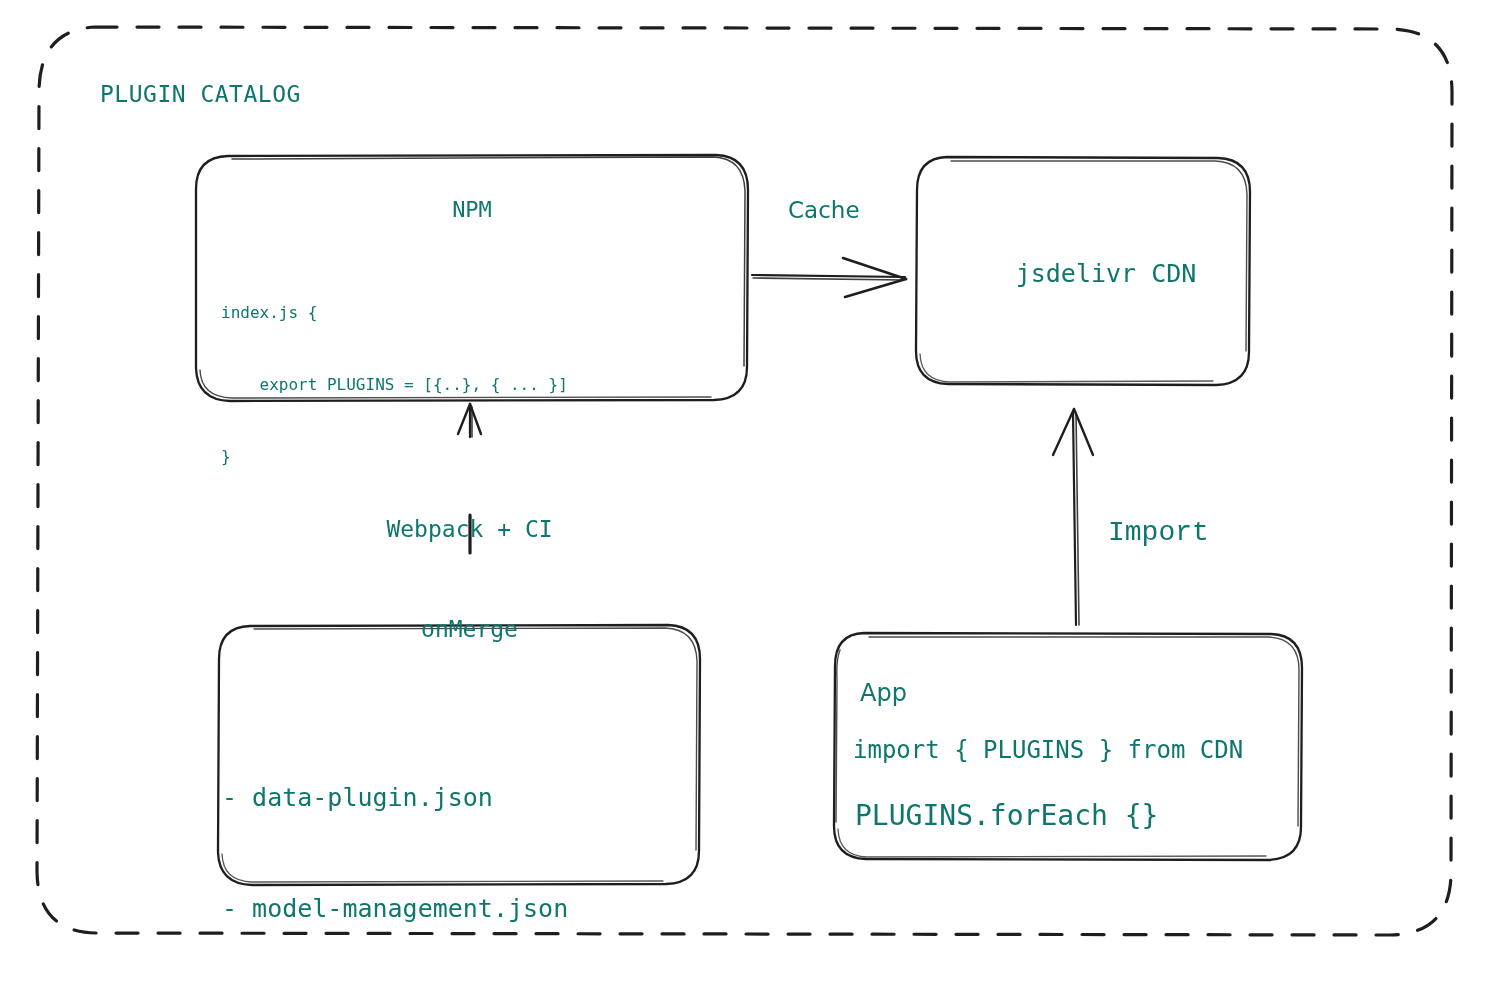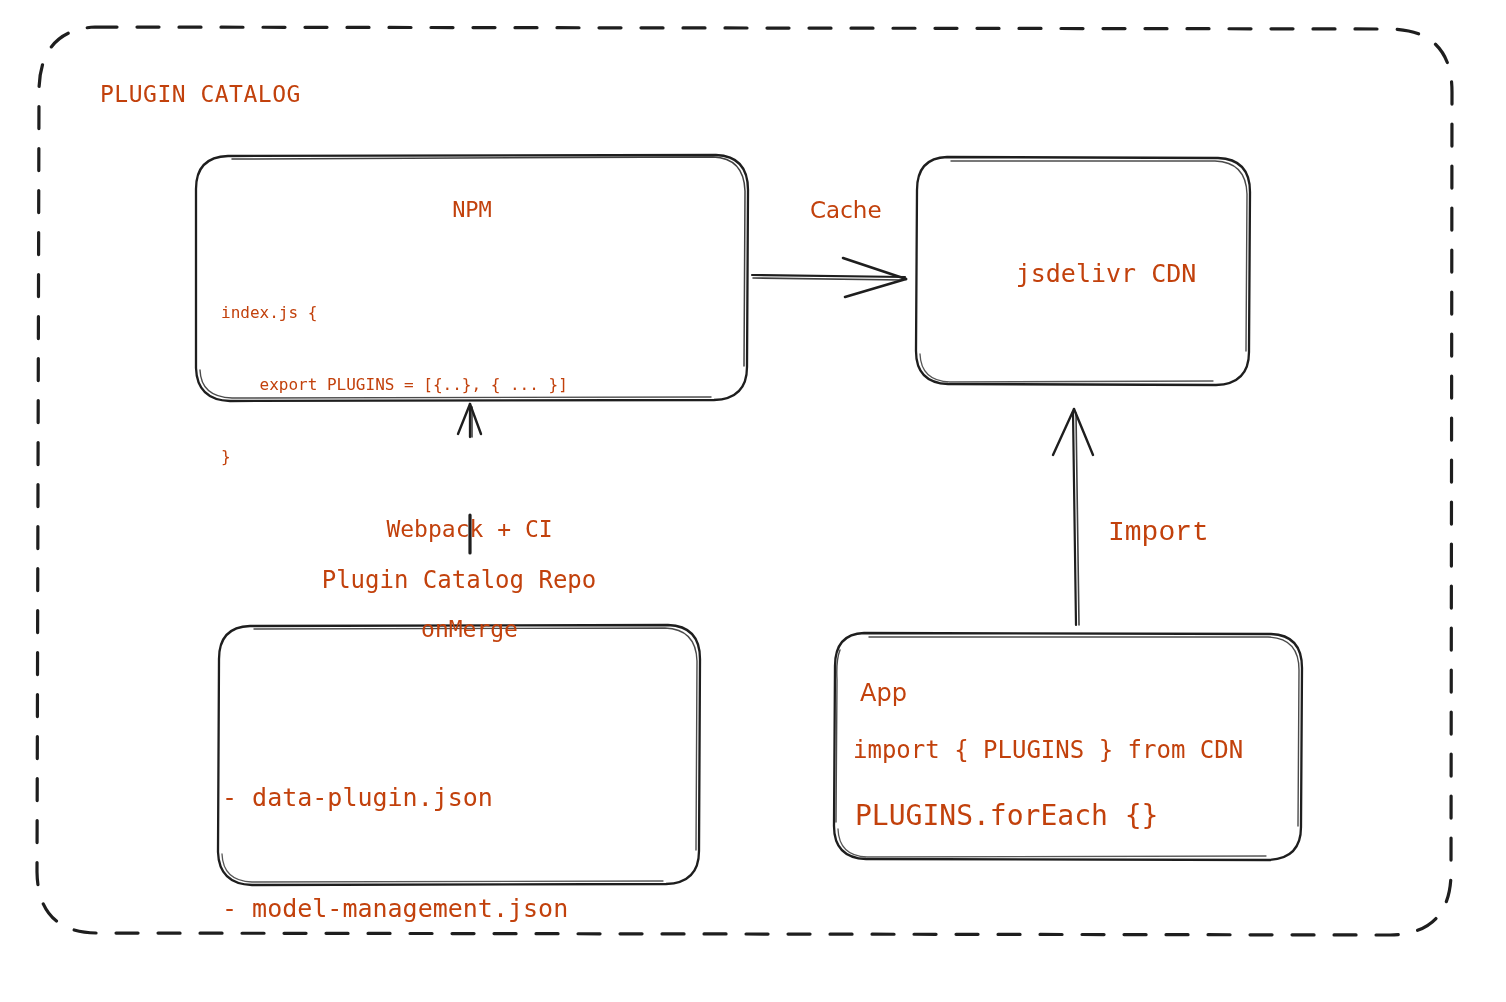--- a/index.html
+++ b/index.html
@@ -23,21 +23,21 @@
   #sketch {
     position: absolute;
     top: 0;
     left: 0;
     width: 1506px;
     height: 1002px;
   }
   .lbl {
     position: absolute;
     white-space: pre;
-    color: #c2410c;
+    color: #0f766e;
     line-height: 1.25;
   }
   .mono {
     font-family: "DejaVu Sans Mono", monospace;
   }
   .sans {
     font-family: "DejaVu Sans", sans-serif;
   }
   .serifmono {
     font-family: "Liberation Mono", "DejaVu Sans Mono", monospace;
@@ -65,21 +65,20 @@
     left: 916px;
     top: 258px;
     width: 380px;
     text-align: center;
     font-size: 25px;
   }
   .cache-label {
     left: 788px;
     top: 196px;
     font-size: 23px;
-    margin-left: 22px;
   }
   .webpack-label {
     left: 347px;
     top: 446px;
     width: 245px;
     text-align: center;
     font-size: 23px;
     line-height: 1.45;
   }
   .repo-title {
@@ -192,21 +191,20 @@
 
   <div class="lbl mono cdn-title">jsdelivr CDN</div>
 
   <div class="lbl sans cache-label">Cache</div>
 
   <div class="lbl mono webpack-label">
     <div>Webpack + CI</div>
     <div>onMerge</div>
   </div>
 
-  <div class="lbl mono repo-title">Plugin Catalog Repo</div>
 
   <div class="lbl mono repo-list">
     <div>- data-plugin.json</div>
     <div>- model-management.json</div>
     <div>...</div>
   </div>
 
   <div class="lbl serifmono import-label">Import</div>
 
   <div class="lbl sans app-title">App</div>

